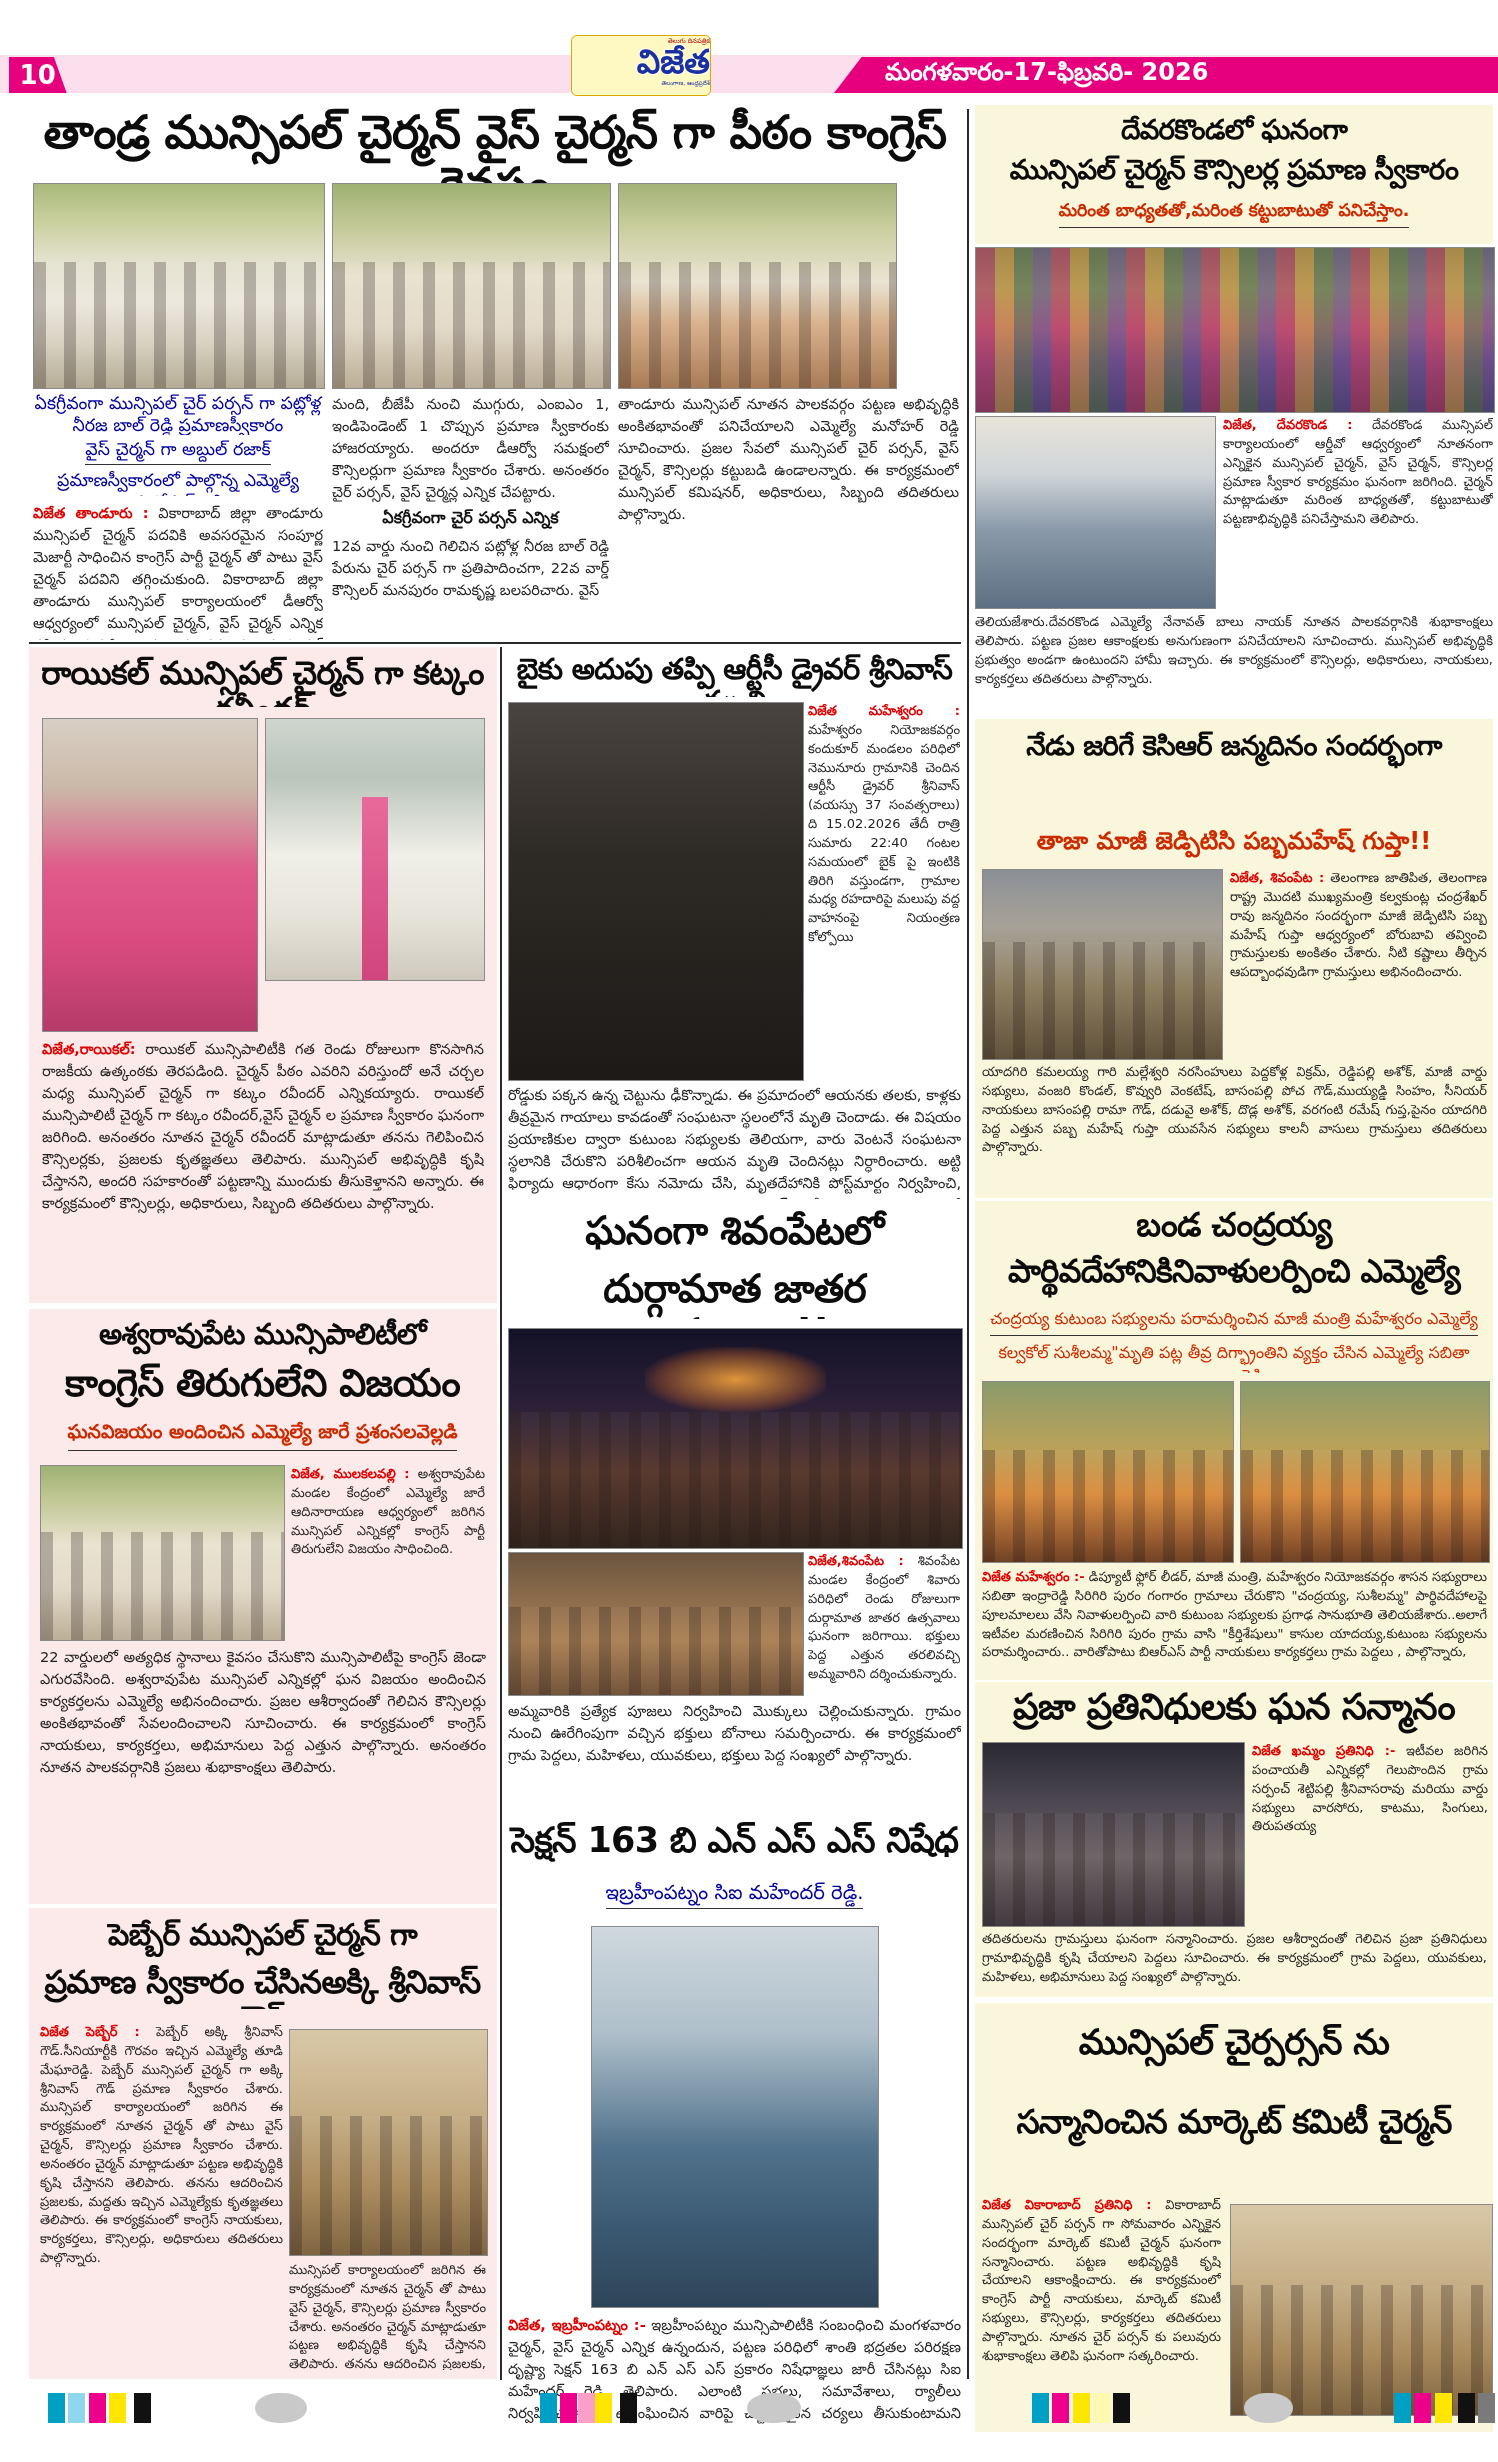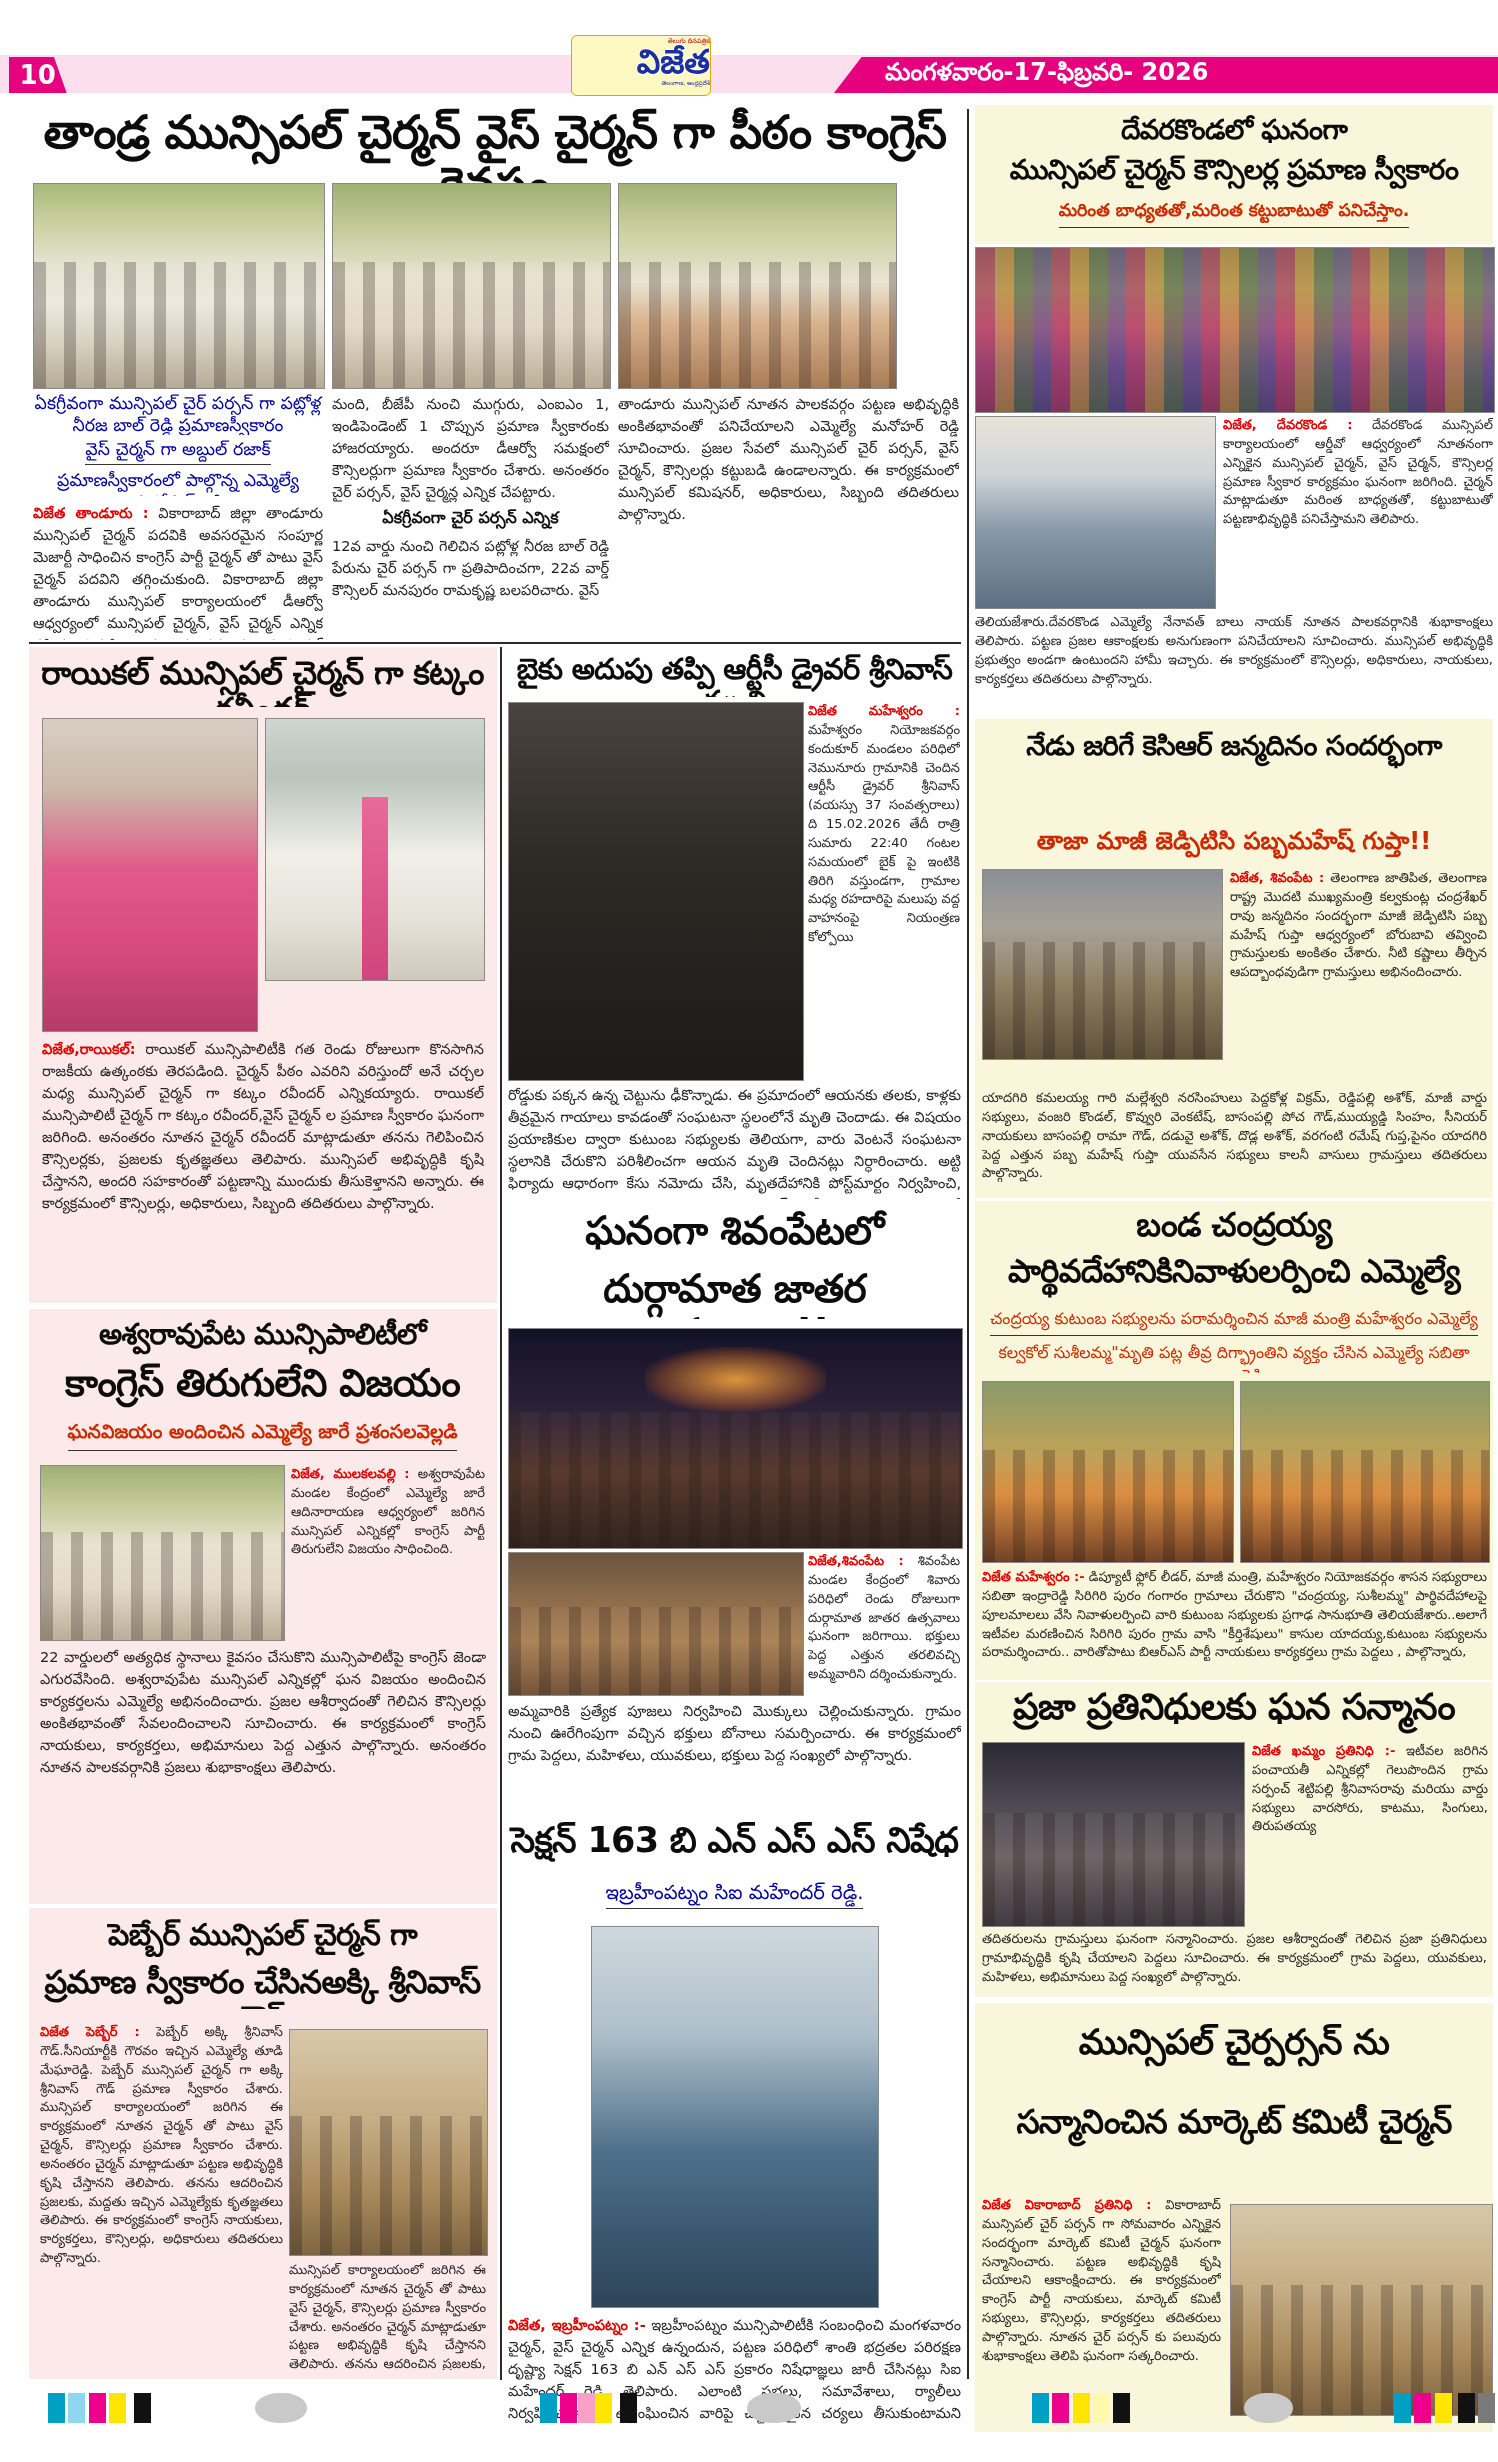--- a/index.html
+++ b/index.html
@@ -182,21 +182,21 @@
     <p class="body-txt body-sm">తెలియజేశారు.దేవరకొండ ఎమ్మెల్యే నేనావత్ బాలు నాయక్ నూతన పాలకవర్గానికి శుభాకాంక్షలు తెలిపారు. పట్టణ ప్రజల ఆకాంక్షలకు అనుగుణంగా పనిచేయాలని సూచించారు. మున్సిపల్ అభివృద్ధికి ప్రభుత్వం అండగా ఉంటుందని హామీ ఇచ్చారు. ఈ కార్యక్రమంలో కౌన్సిలర్లు, అధికారులు, నాయకులు, కార్యకర్తలు తదితరులు పాల్గొన్నారు.</p>
   </div>
 
   <div class="abs panel-cream" style="left:975px;top:719px;width:518px;height:479px;"></div>
   <div class="abs hl ovh" style="left:982px;top:731px;width:504px;height:38px;font-size:27.6px;">నేడు జరిగే కెసిఆర్ జన్మదినం సందర్భంగా</div>
   <div class="abs sub-red ovh" style="left:982px;top:827px;width:504px;height:33px;font-size:24px;"><span class="ul">తాజా మాజీ జెడ్పిటిసి పబ్బమహేష్ గుప్తా!!</span></div>
   <div class="photo figs ph-borewell" style="left:982px;top:869px;width:239px;height:189px;"></div>
   <div class="abs ovh" style="left:1230px;top:869px;width:257px;height:189px;">
     <p class="body-txt body-sm"><span class="dl">విజేత, శివంపేట :</span> <span>తెలంగాణ జాతిపిత, తెలంగాణ రాష్ట్ర మొదటి ముఖ్యమంత్రి కల్వకుంట్ల చంద్రశేఖర్ రావు జన్మదినం సందర్భంగా మాజీ జెడ్పిటిసి పబ్బ మహేష్ గుప్తా ఆధ్వర్యంలో బోరుబావి తవ్వించి గ్రామస్తులకు అంకితం చేశారు. నీటి కష్టాలు తీర్చిన ఆపద్బాంధవుడిగా గ్రామస్తులు అభినందించారు.</span></p>
   </div>
-  <div class="abs ovh" style="left:982px;top:1089px;width:505px;height:128px;">
+  <div class="abs ovh" style="left:982px;top:1063px;width:505px;height:128px;">
     <p class="body-txt body-sm">యాదగిరి కమలయ్య గారి మల్లేశ్వరి నరసింహులు పెద్దకోళ్ల విక్రమ్, రెడ్డిపల్లి అశోక్, మాజీ వార్డు సభ్యులు, వంజరి కొండల్, కొవ్వురి వెంకటేష్, బాసంపల్లి పోచ గౌడ్,ముయ్యడ్డి సింహం, సీనియర్ నాయకులు బాసంపల్లి రామా గౌడ్, దడువై అశోక్, దొడ్ల అశోక్, వరగంటి  రమేష్ గుప్త,పైనం యాదగిరి పెద్ద ఎత్తున పబ్బ మహేష్ గుప్తా యువసేన సభ్యులు కాలనీ వాసులు గ్రామస్తులు తదితరులు పాల్గొన్నారు.</p>
   </div>
 
   <div class="abs panel-cream" style="left:975px;top:1201px;width:518px;height:479px;"></div>
   <div class="abs hl ovh" style="left:982px;top:1207px;width:504px;height:44px;font-size:33px;">బండ చంద్రయ్య</div>
   <div class="abs hl ovh" style="left:982px;top:1254px;width:504px;height:45px;font-size:32px;">పార్థివదేహానికినివాళులర్పించి ఎమ్మెల్యే</div>
   <div class="abs sub-red ovh" style="left:982px;top:1309px;width:504px;height:30px;font-size:16px;font-weight:normal;"><span class="ul">చంద్రయ్య కుటుంబ సభ్యులను పరామర్శించిన  మాజీ మంత్రి  మహేశ్వరం ఎమ్మెల్యే</span></div>
   <div class="abs sub-red ovh" style="left:982px;top:1343px;width:504px;height:30px;font-size:16px;font-weight:normal;"><span class="ul">కల్వకోల్  సుశీలమ్మ"మృతి పట్ల తీవ్ర దిగ్భ్రాంతిని వ్యక్తం చేసిన ఎమ్మెల్యే  సబితా ఇంద్రారెడ్డి</span></div>
   <div class="photo figs ph-funeral" style="left:982px;top:1381px;width:250px;height:180px;"></div>
   <div class="photo figs ph-funeral" style="left:1240px;top:1381px;width:248px;height:180px;"></div>

